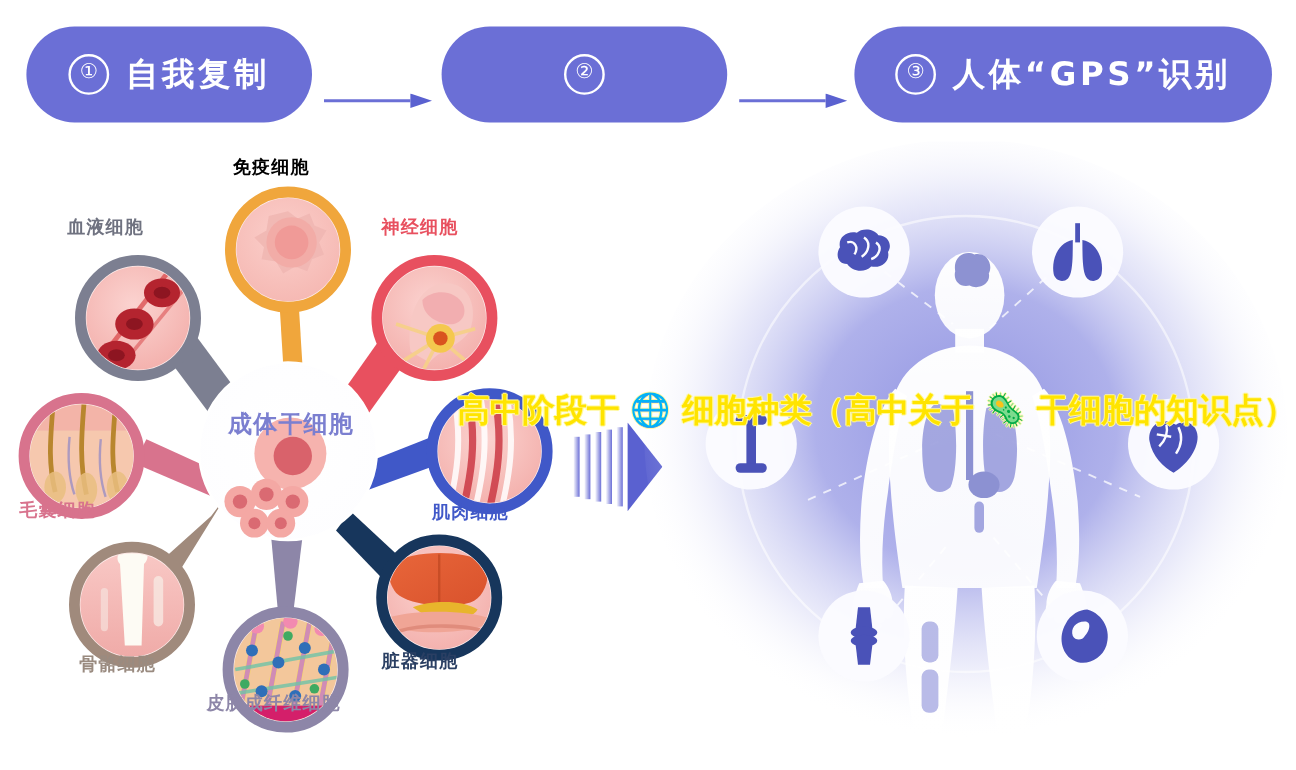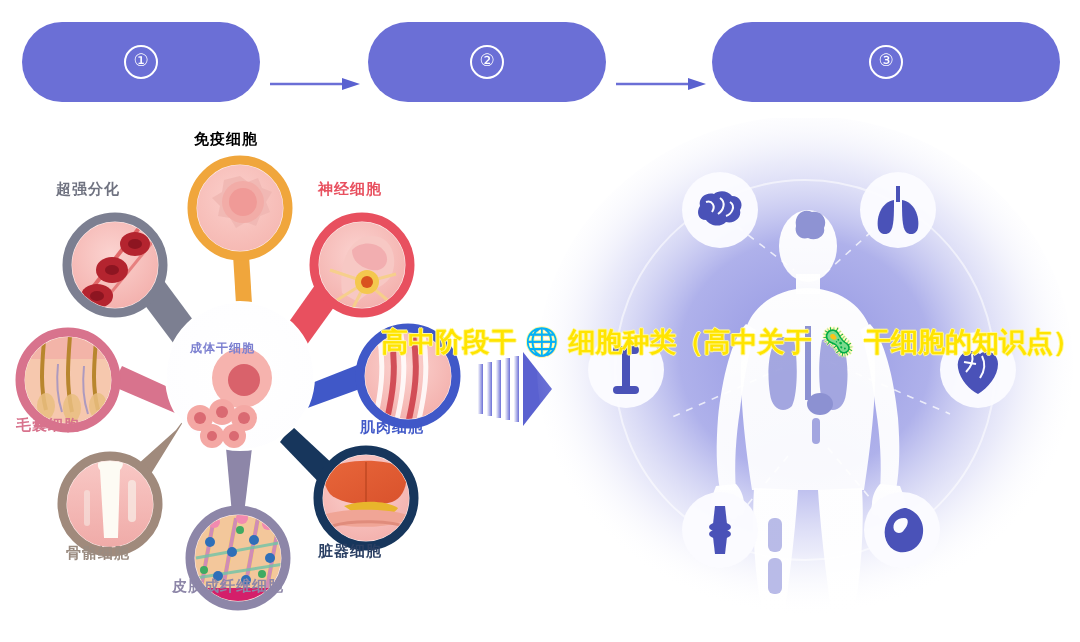--- a/index.html
+++ b/index.html
@@ -70,20 +70,21 @@
 </head>
 <body>
 
 <div id="stage">
 
   <div class="header-row">
 
     <div class="pill" id="pill-1">
       <div class="pill-inner">
         <span class="circnum">①</span>
+        <span class="pill-label">自我复制</span>
       </div>
     </div>
 
     <svg class="hdr-arrow" id="hdr-arrow-1" viewBox="0 0 92 12">
       <line x1="2" y1="6" x2="74" y2="6" stroke="#6b6fd6" stroke-width="2.6"></line>
       <polygon points="74,0 92,6 74,12" fill="#5a61d0"></polygon>
     </svg>
 
     <div class="pill" id="pill-2">
       <div class="pill-inner">
@@ -92,20 +93,21 @@
     </div>
 
     <svg class="hdr-arrow" id="hdr-arrow-2" viewBox="0 0 92 12">
       <line x1="2" y1="6" x2="74" y2="6" stroke="#6b6fd6" stroke-width="2.6"></line>
       <polygon points="74,0 92,6 74,12" fill="#5a61d0"></polygon>
     </svg>
 
     <div class="pill" id="pill-3">
       <div class="pill-inner">
         <span class="circnum">③</span>
+        <span class="pill-label">人体“GPS”识别</span>
       </div>
     </div>
   </div>
 
   <div id="cell-network">
     <svg width="500" height="524" viewBox="0 0 500 524">
       <defs>
         <radialGradient id="gTissuePink" cx="45%" cy="38%" r="70%">
           <stop offset="0%" stop-color="#fbd3d0"></stop>
             <stop offset="100%" stop-color="#f2aaa6"></stop>
@@ -332,29 +334,29 @@
           <path d="M 326,352 C 344,340 384,340 404,350 C 410,362 404,380 392,384
                    C 372,390 340,386 330,376 C 324,368 322,358 326,352 Z" fill="url(#gLiver)"></path>
           <path d="M 366,344 L 366,386" stroke="#b8441f" stroke-width="2" opacity="0.6"></path>
           <path d="M 344,388 C 360,382 386,382 398,390 C 394,398 374,400 356,396 Z" fill="#e8b52c"></path>
           <path d="M 326,396 C 346,390 392,390 410,398 C 404,410 346,412 326,404 Z" fill="#f0a596"></path>
           <path d="M 332,408 C 352,402 392,402 408,410" stroke="#e08c7c" stroke-width="3" fill="none"></path>
         </g>
       </g>
     </svg>
 
-    <span class="node-label" style="left:56px;  top:62px;  color:#6f7280;">超强分化</span>
+    <span class="node-label" style="left:56px;  top:62px;  color:#6f7280;">血液细胞</span>
     <span class="node-label" style="left:194px; top:12px;  color:#000000;">免疫细胞</span>
     <span class="node-label" style="left:318px; top:62px;  color:#e8505f;">神经细胞</span>
     <span class="node-label" style="left:16px;  top:298px; color:#d8738d;">毛囊细胞</span>
     <span class="node-label" style="left:360px; top:300px; color:#4058c8;">肌肉细胞</span>
     <span class="node-label" style="left:66px;  top:426px; color:#9a8b80;">骨骼细胞</span>
     <span class="node-label" style="left:172px; top:459px; color:#8d86a8;">皮肤成纤维细胞</span>
     <span class="node-label" style="left:318px; top:424px; color:#2a3f63;">脏器细胞</span>
-    <span class="node-label" style="left:190px; top:222px; color:#7b7fd0; font-size:12px;">成体干细胞</span>
+    <span class="node-label" style="left:190px; top:222px; color:#7b7fd0; font-size:20px;">成体干细胞</span>
   </div>
 
   <svg id="mid-arrow" viewBox="0 0 76 74">
     <defs>
       <linearGradient id="gFade" x1="0" y1="0" x2="1" y2="0">
         <stop offset="0%" stop-color="#6b6fd6" stop-opacity="0.05"></stop>
         <stop offset="100%" stop-color="#6b6fd6" stop-opacity="1"></stop>
       </linearGradient>
     </defs>
     <g fill="url(#gFade)">

